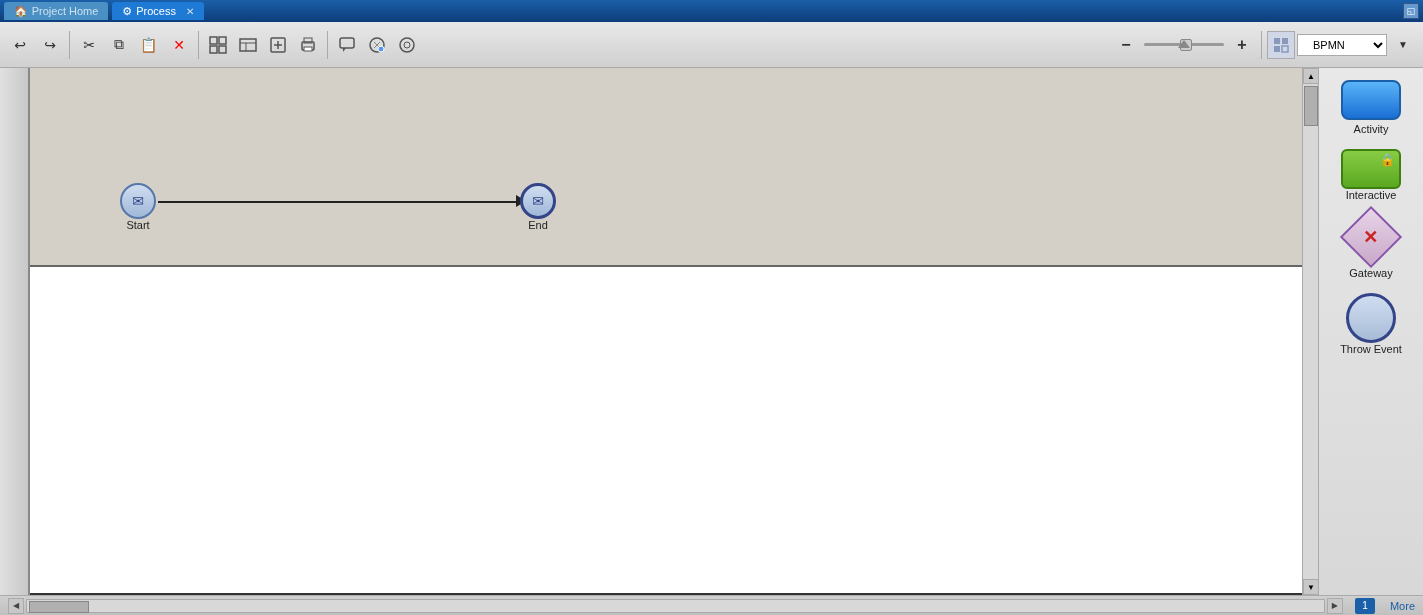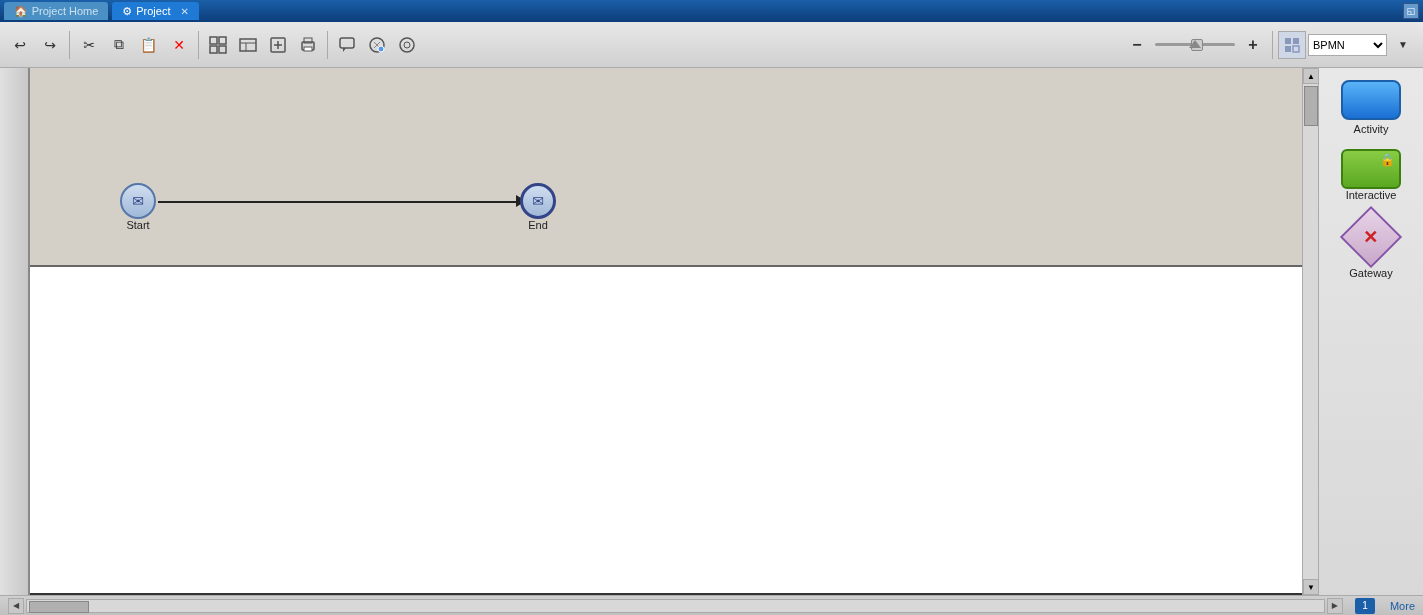--- a/index.html
+++ b/index.html
@@ -75,22 +75,22 @@
     }
     .toolbar-spacer { flex: 1; }
     .zoom-area {
       display: flex; align-items: center; gap: 4px;
     }
     .bpmn-select {
       height: 22px;
       font-size: 11px;
       border: 1px solid #aaa;
       background: white;
-      padding: 0 0;
-      width: 79px;
+      padding: 0 11px;
+      width: 90px;
     }
     .view-btn {
       width: 28px; height: 28px;
       background: #d0d8e8;
       border: 1px solid #aaa;
       display: flex; align-items: center; justify-content: center;
       cursor: pointer;
       font-size: 10px;
     }
 
@@ -250,21 +250,21 @@
 </head>
 <body>
 
 <div id="title-bar">
   <div class="tab inactive">
     <span>🏠</span>
     <span>Project Home</span>
   </div>
   <div class="tab active">
     <span>⚙</span>
-    <span>Project</span>
+    <span>Process</span>
     <span style="margin-left:6px; font-size:10px; color:#cce0f0;">✕</span>
   </div>
   <div class="title-bar-right">
     <div class="win-btn">◱</div>
   </div>
 </div>
 
 <div id="toolbar">
   <button class="toolbar-btn" title="Undo">↩</button>
   <button class="toolbar-btn" title="Redo">↪</button>
@@ -406,20 +406,25 @@
     </div>
 
     <div class="panel-item">
       <div style="width:44px; height:44px; background:linear-gradient(135deg, #e8d4e8, #c8a8c8); border:2px solid #8855aa; transform:rotate(45deg); display:flex; align-items:center; justify-content:center;">
         <span style="transform:rotate(-45deg); font-size:18px; font-weight:bold; color:#cc2222;">✕</span>
       </div>
       <span class="panel-label" style="margin-top:8px;">Gateway</span>
     </div>
 
 
+    <div class="panel-item">
+      <div style="width:50px; height:50px; background:linear-gradient(to bottom, #d0ddf0, #a8bcd8); border:3px solid #334488; border-radius:50%; display:flex; align-items:center; justify-content:center;">
+      </div>
+      <span class="panel-label">Throw Event</span>
+    </div>
 
 
   </div>
 </div>
 
 <div id="status-bar">
 
   <div style="display:flex; align-items:center; flex:1; gap:2px;">
     <div class="scroll-arrow" style="height:16px;">◀</div>
     <div style="flex:1; height:14px; background:#d8d8d8; border:1px solid #aaa; position:relative;">

